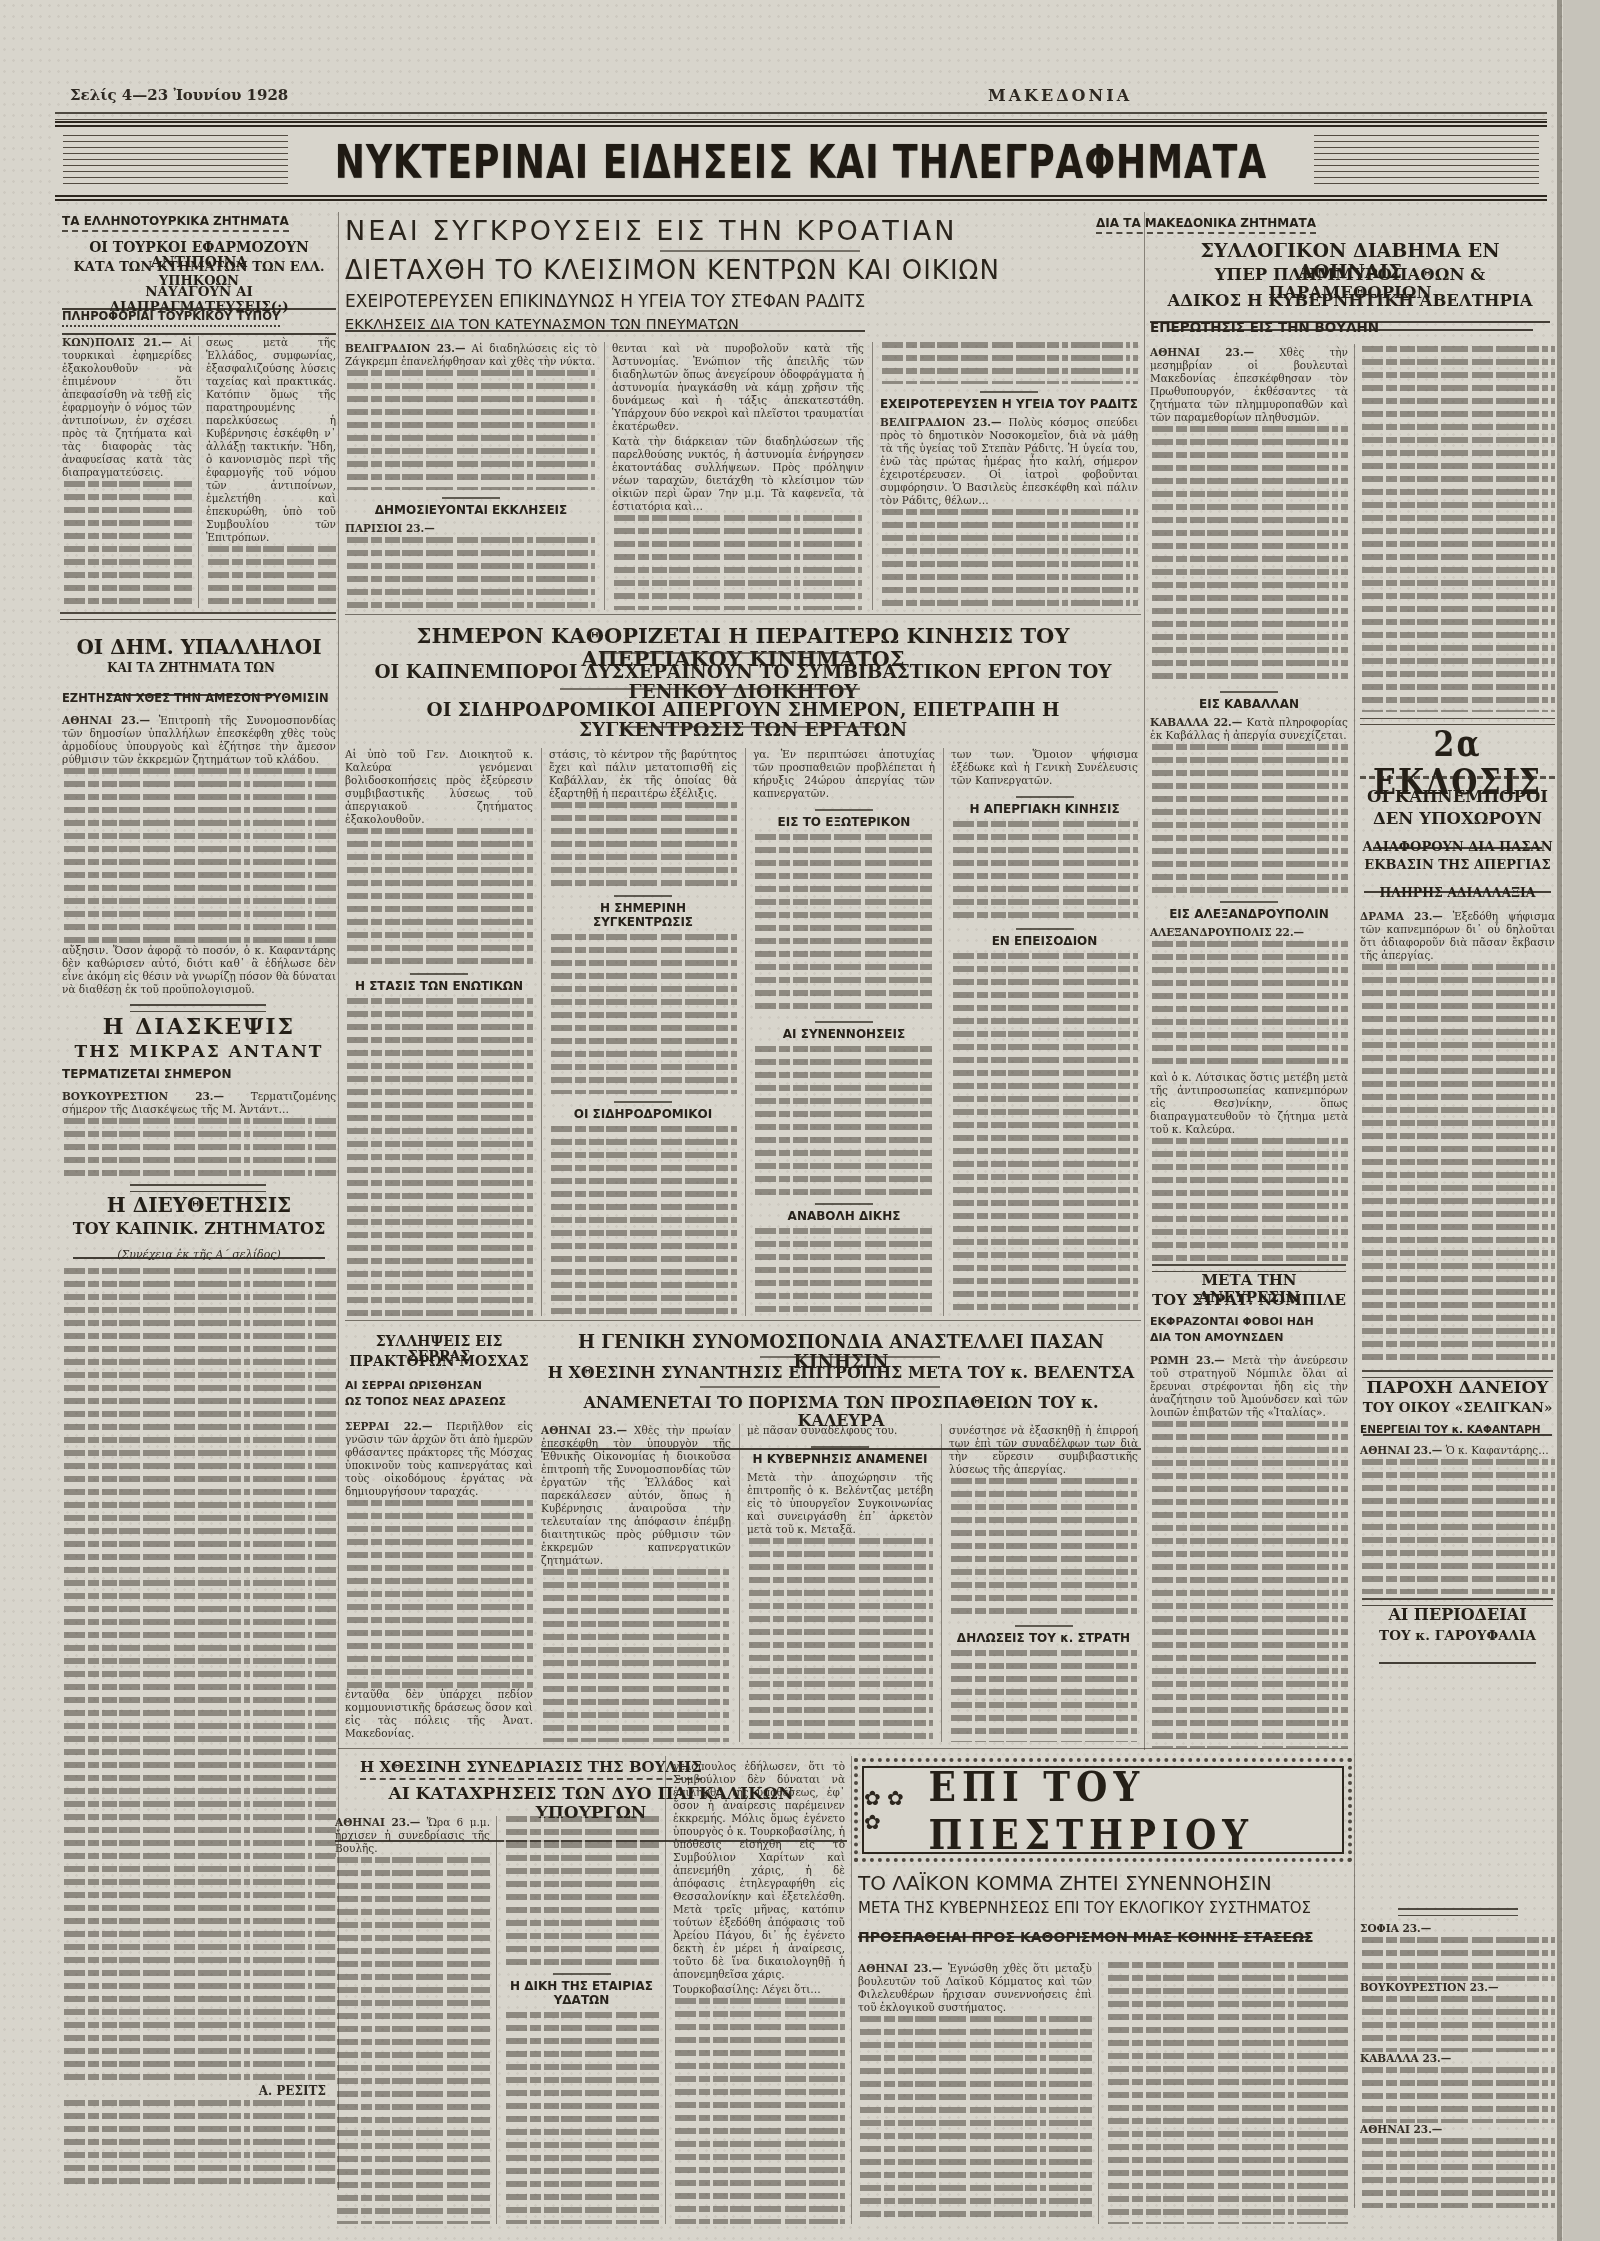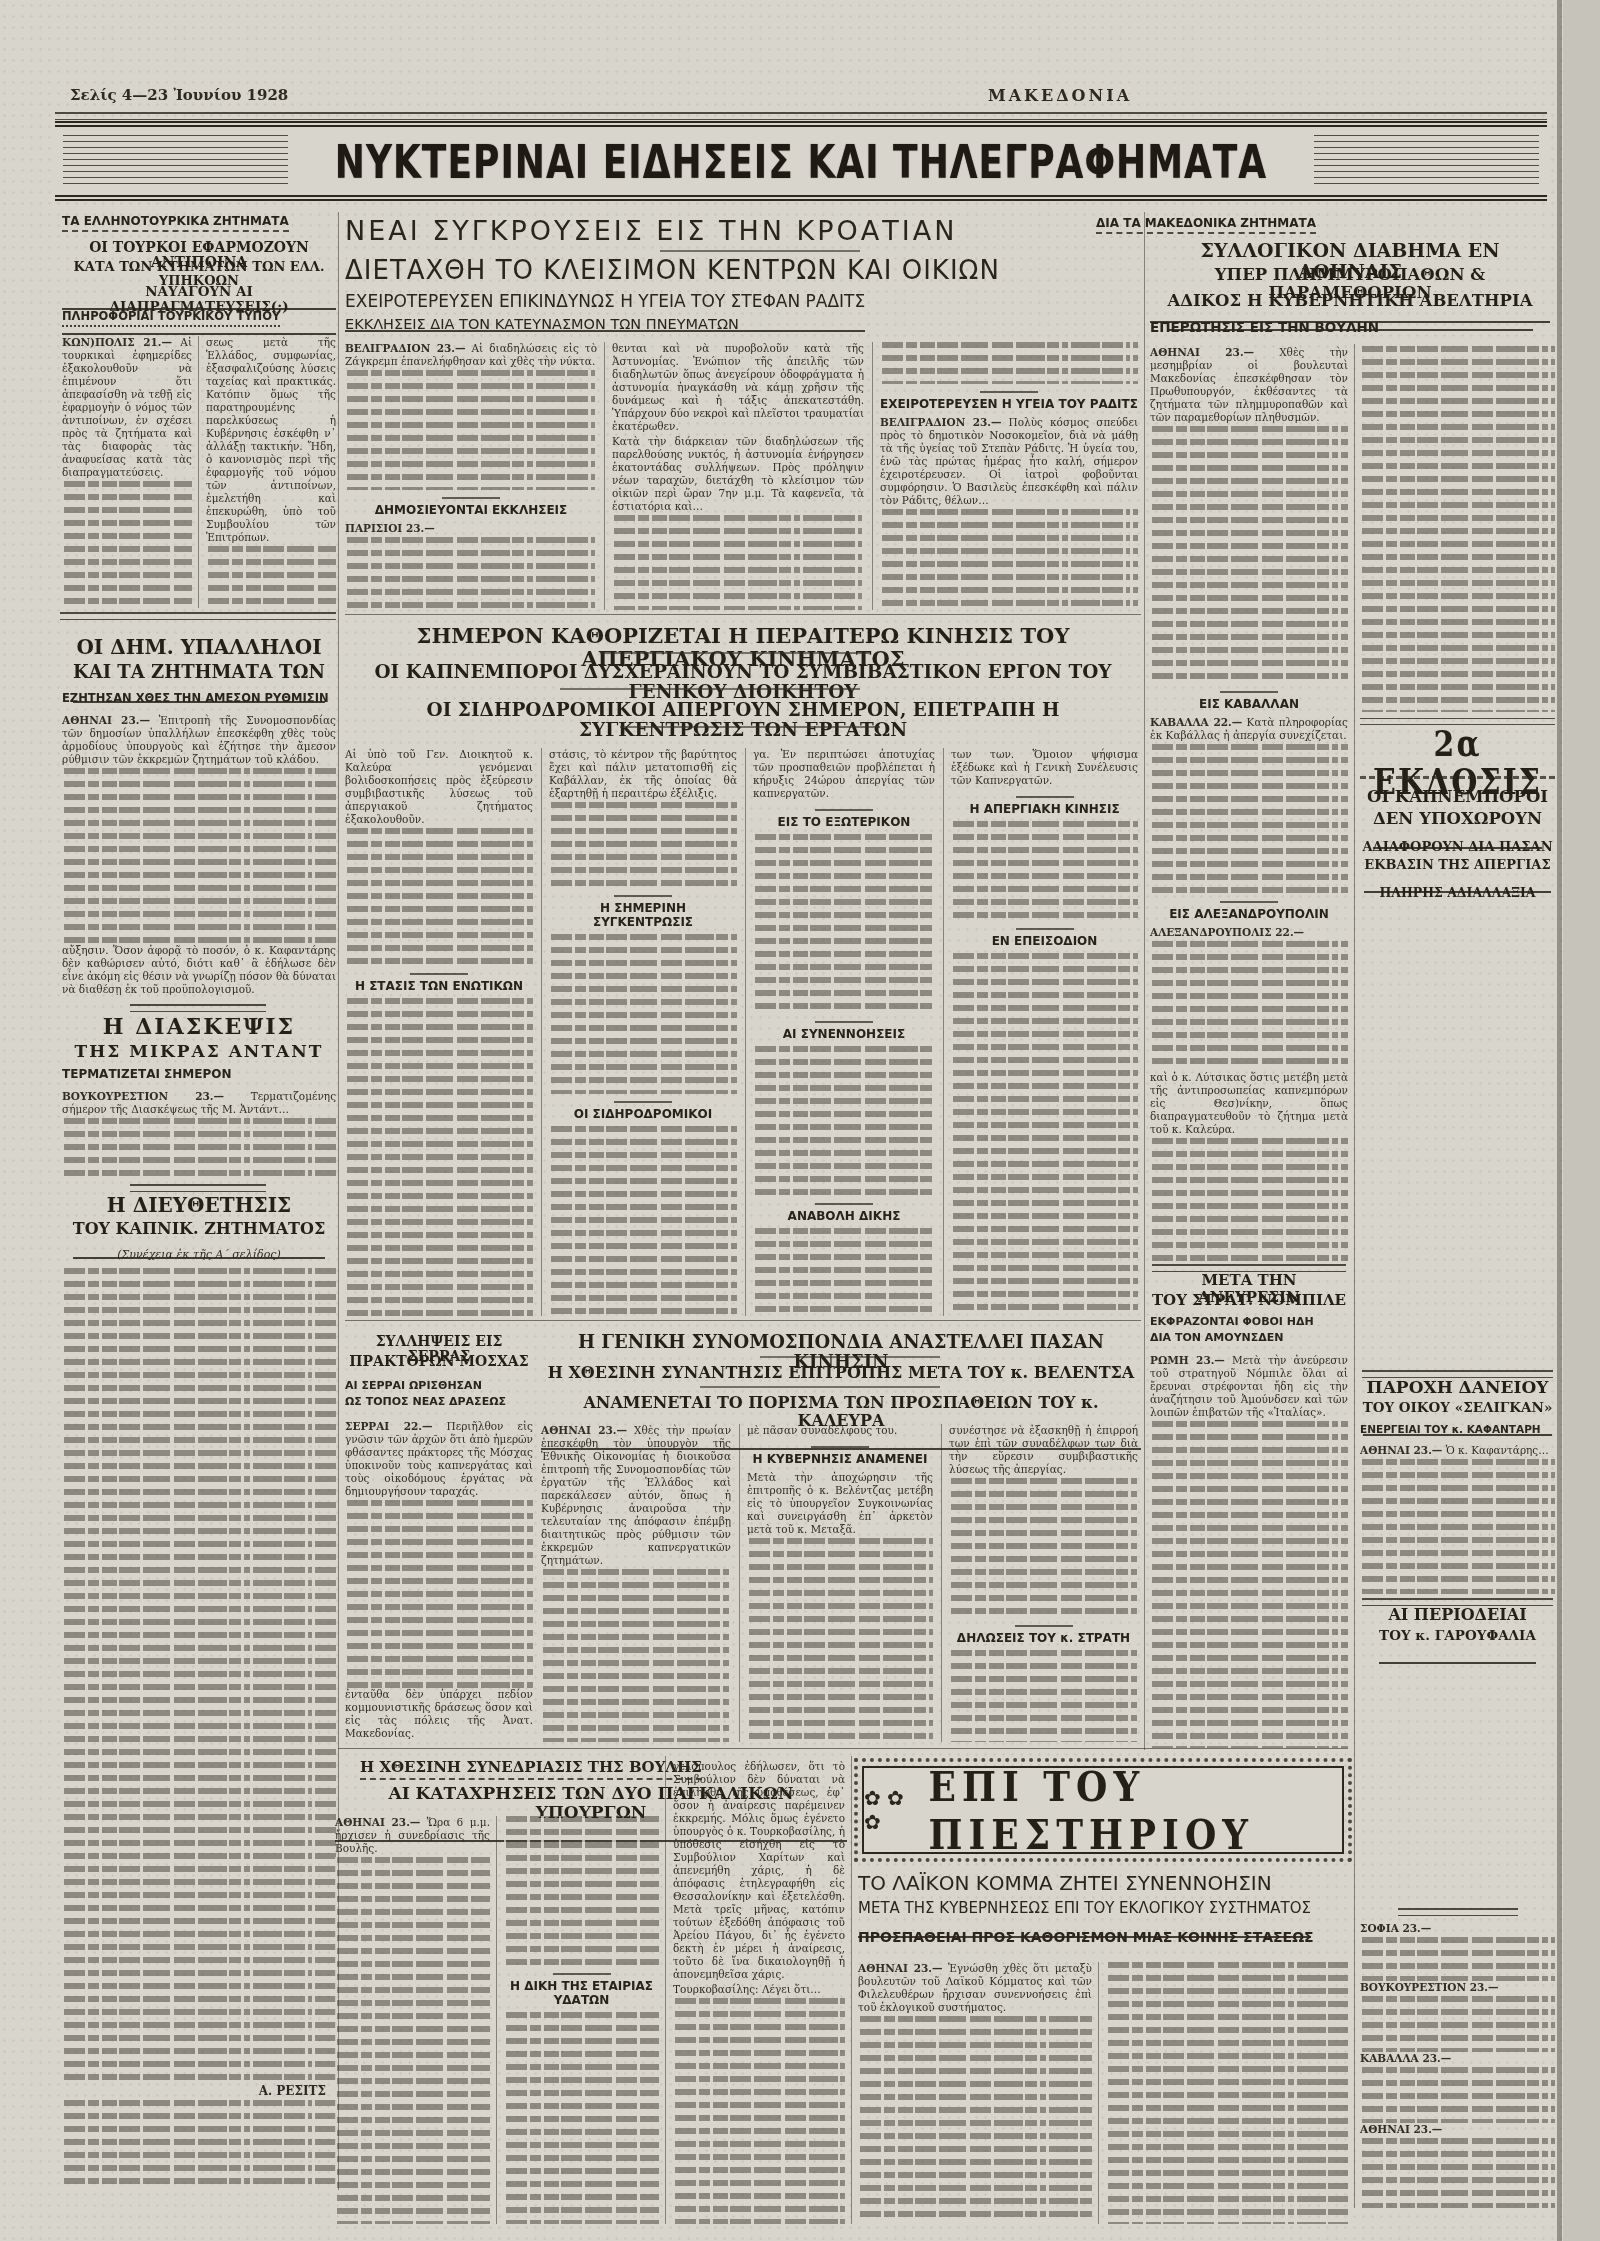--- a/index.html
+++ b/index.html
@@ -86,21 +86,21 @@
     <div class="tx"></div>
   </div>
   <div class="vr" style="left:198px;top:336px;height:272px"></div>
   <div class="c col" style="left:206px;top:336px;width:130px;height:272px">
     <p class="bt">σεως μετὰ τῆς Ἑλλάδος, συμφωνίας, ἐξασφαλιζούσης λύσεις ταχείας καὶ πρακτικάς. Κατόπιν ὅμως τῆς παρατηρουμένης παρελκύσεως ἡ Κυβέρνησις ἐσκέφθη ν᾽ ἀλλάξῃ τακτικήν. Ἤδη, ὁ κανονισμὸς περὶ τῆς ἐφαρμογῆς τοῦ νόμου τῶν ἀντιποίνων, ἐμελετήθη καὶ ἐπεκυρώθη, ὑπὸ τοῦ Συμβουλίου τῶν Ἐπιτρόπων.</p>
     <div class="tx"></div>
   </div>
   <div class="hr2" style="left:60px;top:612px;width:276px"></div>
 
   <div class="c serifh" style="left:62px;top:636px;width:274px;font-size:20px">ΟΙ ΔΗΜ. ΥΠΑΛΛΗΛΟΙ</div>
-  <div class="c serifh" style="left:62px;top:662px;width:274px;font-size:18px"><span class="uline" style="display:inline-block">ΚΑΙ ΤΑ ΖΗΤΗΜΑΤΑ ΤΩΝ</span></div>
+  <div class="c serifh" style="left:54px;top:662px;width:274px;font-size:12px"><span class="uline" style="display:inline-block">ΚΑΙ ΤΑ ΖΗΤΗΜΑΤΑ ΤΩΝ</span></div>
   <div class="c sansh" style="left:62px;top:692px;width:274px;font-size:11.5px;font-weight:bold">ΕΖΗΤΗΣΑΝ ΧΘΕΣ ΤΗΝ ΑΜΕΣΟΝ ΡΥΘΜΙΣΙΝ</div>
   <div class="c col" style="left:62px;top:714px;width:274px;height:284px">
     <p class="bt"><span class="dl">ΑΘΗΝΑΙ 23.—</span> <span>Ἐπιτροπὴ τῆς Συνομοσπονδίας τῶν δημοσίων ὑπαλλήλων ἐπεσκέφθη χθὲς τοὺς ἁρμοδίους ὑπουργοὺς καὶ ἐζήτησε τὴν ἄμεσον ρύθμισιν τῶν ἐκκρεμῶν ζητημάτων τοῦ κλάδου.</span></p>
     <div class="tx"></div>
     <p class="bt">αὔξησιν. Ὅσον ἀφορᾷ τὸ ποσόν, ὁ κ. Καφαντάρης δὲν καθώρισεν αὐτό, διότι καθ᾽ ἃ ἐδήλωσε δὲν εἶνε ἀκόμη εἰς θέσιν νὰ γνωρίζῃ πόσον θὰ δύναται νὰ διαθέσῃ ἐκ τοῦ προϋπολογισμοῦ.</p>
   </div>
   <div class="hr2" style="left:130px;top:1004px;width:136px"></div>
 
   <div class="c serifh" style="left:62px;top:1014px;width:274px;font-size:22px;letter-spacing:2px">Η ΔΙΑΣΚΕΨΙΣ</div>
   <div class="c serifh" style="left:62px;top:1042px;width:274px;font-size:17px;letter-spacing:2px">ΤΗΣ ΜΙΚΡΑΣ ΑΝΤΑΝΤ</div>
@@ -170,20 +170,24 @@
   </div>
 
   <div class="c squig" style="left:1360px;top:716px;width:195px;height:10px"></div>
   <div class="c serifh" style="left:1360px;top:730px;width:195px;font-size:30px;letter-spacing:2px;transform:scaleY(1.15)">2α ΕΚΔΟΣΙΣ</div>
   <div class="hrD" style="left:1360px;top:776px;width:195px"></div>
   <div class="c serifh" style="left:1360px;top:788px;width:195px;font-size:16.5px">ΟΙ ΚΑΠΝΕΜΠΟΡΟΙ</div>
   <div class="c serifh" style="left:1360px;top:810px;width:195px;font-size:16.5px"><span class="uline" style="display:inline-block">ΔΕΝ ΥΠΟΧΩΡΟΥΝ</span></div>
   <div class="c serifh" style="left:1360px;top:840px;width:195px;font-size:13px">ΑΔΙΑΦΟΡΟΥΝ ΔΙΑ ΠΑΣΑΝ</div>
   <div class="c serifh" style="left:1360px;top:858px;width:195px;font-size:13px"><span class="uline" style="display:inline-block">ΕΚΒΑΣΙΝ ΤΗΣ ΑΠΕΡΓΙΑΣ</span></div>
   <div class="c serifh" style="left:1360px;top:886px;width:195px;font-size:12.5px">ΠΛΗΡΗΣ ΑΔΙΑΛΛΑΞΙΑ</div>
+  <div class="c col" style="left:1360px;top:910px;width:195px;height:456px">
+    <p class="bt"><span class="dl">ΔΡΑΜΑ 23.—</span> <span>Ἐξεδόθη ψήφισμα τῶν καπνεμπόρων δι᾽ οὗ δηλοῦται ὅτι ἀδιαφοροῦν διὰ πᾶσαν ἔκβασιν τῆς ἀπεργίας.</span></p>
+    <div class="tx"></div>
+  </div>
 
   <div class="hr" style="left:345px;top:614px;width:796px"></div>
   <div class="c serifh" style="left:345px;top:624px;width:796px;font-size:21px">ΣΗΜΕΡΟΝ ΚΑΘΟΡΙΖΕΤΑΙ Η ΠΕΡΑΙΤΕΡΩ ΚΙΝΗΣΙΣ ΤΟΥ ΑΠΕΡΓΙΑΚΟΥ ΚΙΝΗΜΑΤΟΣ</div>
   <div class="hr" style="left:600px;top:652px;width:270px;height:2px"></div>
   <div class="c serifh" style="left:345px;top:662px;width:796px;font-size:18.5px">ΟΙ ΚΑΠΝΕΜΠΟΡΟΙ ΔΥΣΧΕΡΑΙΝΟΥΝ ΤΟ ΣΥΜΒΙΒΑΣΤΙΚΟΝ ΕΡΓΟΝ ΤΟΥ ΓΕΝΙΚΟΥ ΔΙΟΙΚΗΤΟΥ</div>
   <div class="hr" style="left:560px;top:688px;width:300px;height:2px"></div>
   <div class="c serifh" style="left:345px;top:700px;width:796px;font-size:18.5px">ΟΙ ΣΙΔΗΡΟΔΡΟΜΙΚΟΙ ΑΠΕΡΓΟΥΝ ΣΗΜΕΡΟΝ, ΕΠΕΤΡΑΠΗ Η ΣΥΓΚΕΝΤΡΩΣΙΣ ΤΩΝ ΕΡΓΑΤΩΝ</div>
   <div class="hr" style="left:620px;top:726px;width:260px;height:2px"></div>
 
   <div class="c col" style="left:345px;top:748px;width:188px;height:568px">

